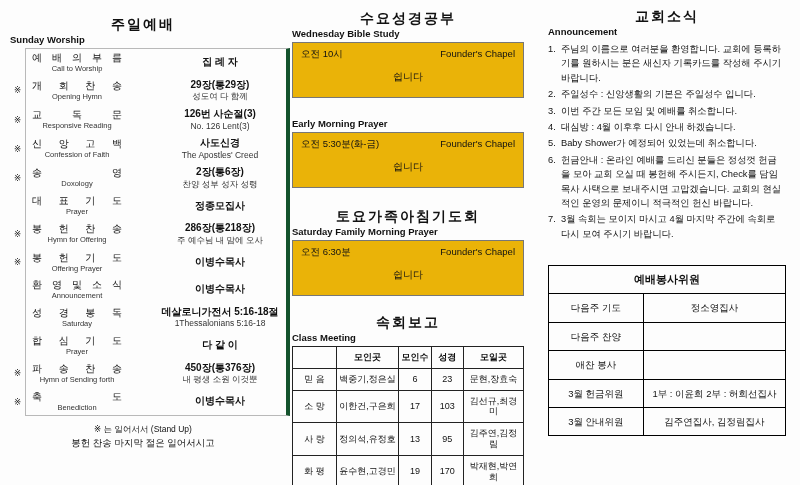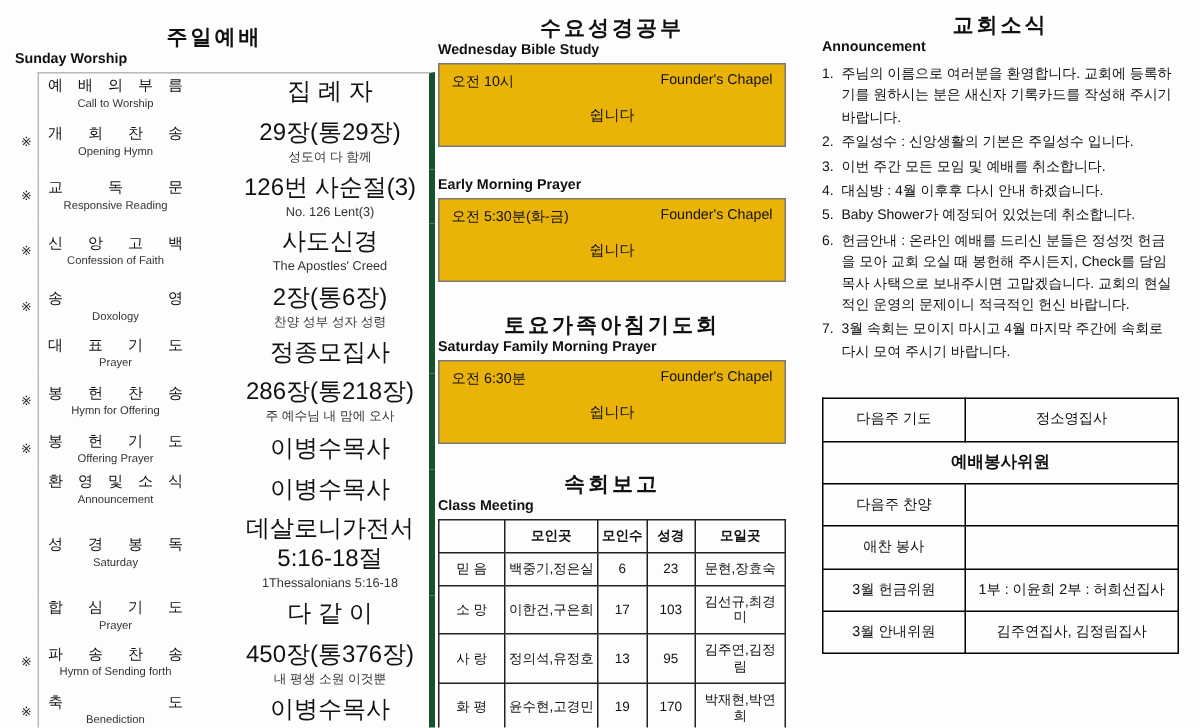--- a/index.html
+++ b/index.html
@@ -25,21 +25,21 @@
   .wmark { width:15px; flex:none; display:flex; align-items:center; justify-content:center; font-size:8.5px; color:#222; }
   .wrow-content { flex:1; display:flex; align-items:center; padding:3px 6px;
                   border-left:1px solid #b9b9b9; border-right:4px solid #14532d;gap:14px; }
   .wrow:first-of-type .wrow-content { border-top:1px solid #b9b9b9; }
   .wrow:last-of-type  .wrow-content { border-bottom:1px solid #b9b9b9; }
   .wlabel { width:90px; flex:none; }
   .wlabel-ko { font-size:10px; line-height:1.2; text-align:justify; text-align-last:justify; }
   .wlabel-en { font-size:7.5px; line-height:1.2; color:#333; text-align:center; }
   .wleader { flex:1; height:1px; border-bottom:1px dotted #999; margin:0 5px; align-self:center; }
   .wvalue { width:120px; flex:none; text-align:center; }
-  .wvalue-main { font-size:16px; font-weight:normal; line-height:1.25;text-align:center; }
+  .wvalue-main { font-size:10px; font-weight:bold; line-height:1.25;text-align:center; }
   .wvalue-sub { font-size:8.5px; color:#333; line-height:1.25; }
   .wvalue-sub:empty { display:none; }
 
   .foot { margin-top:7px; text-align:center; font-size:9.5px; line-height:1.5; }
   .foot .small { font-size:8.5px; }
 
   
   .col-mid { width:250px; padding:10px 8px 0 10px; }
   .mid-sec { margin-bottom:0; }
   .info-box { border:1px solid #777; padding:5px 8px 13px 8px; background:#eab308; }
@@ -403,25 +403,25 @@
       </div>
       <div class="ann-item">
         <span class="ann-num">7.</span>
         <span class="ann-text">3월 속회는 모이지 마시고 4월 마지막 주간에 속회로 다시 모여 주시기 바랍니다.</span>
       </div>
     </div>
 
     <table class="committee">
       <tbody>
           <tr>
+        <th class="cap" colspan="2">예배봉사위원</th>
+      </tr>
+      <tr>
         <td class="lbl">다음주 기도</td>
         <td>정소영집사</td>
-      </tr>
-      <tr>
-        <th class="cap" colspan="2">예배봉사위원</th>
       </tr>
       <tr>
         <td class="lbl">다음주 찬양</td>
         <td></td>
       </tr>
       <tr>
         <td class="lbl">애찬 봉사</td>
         <td></td>
       </tr>
       <tr>

